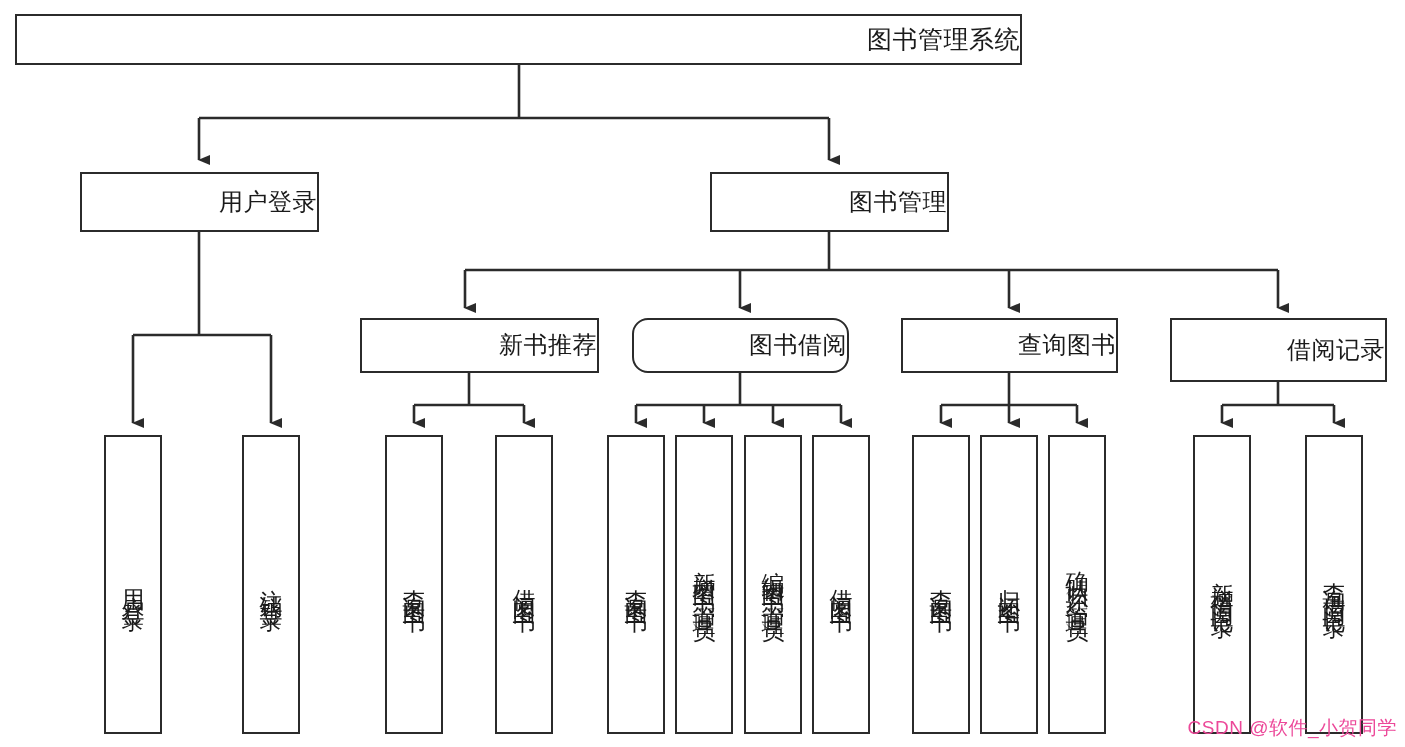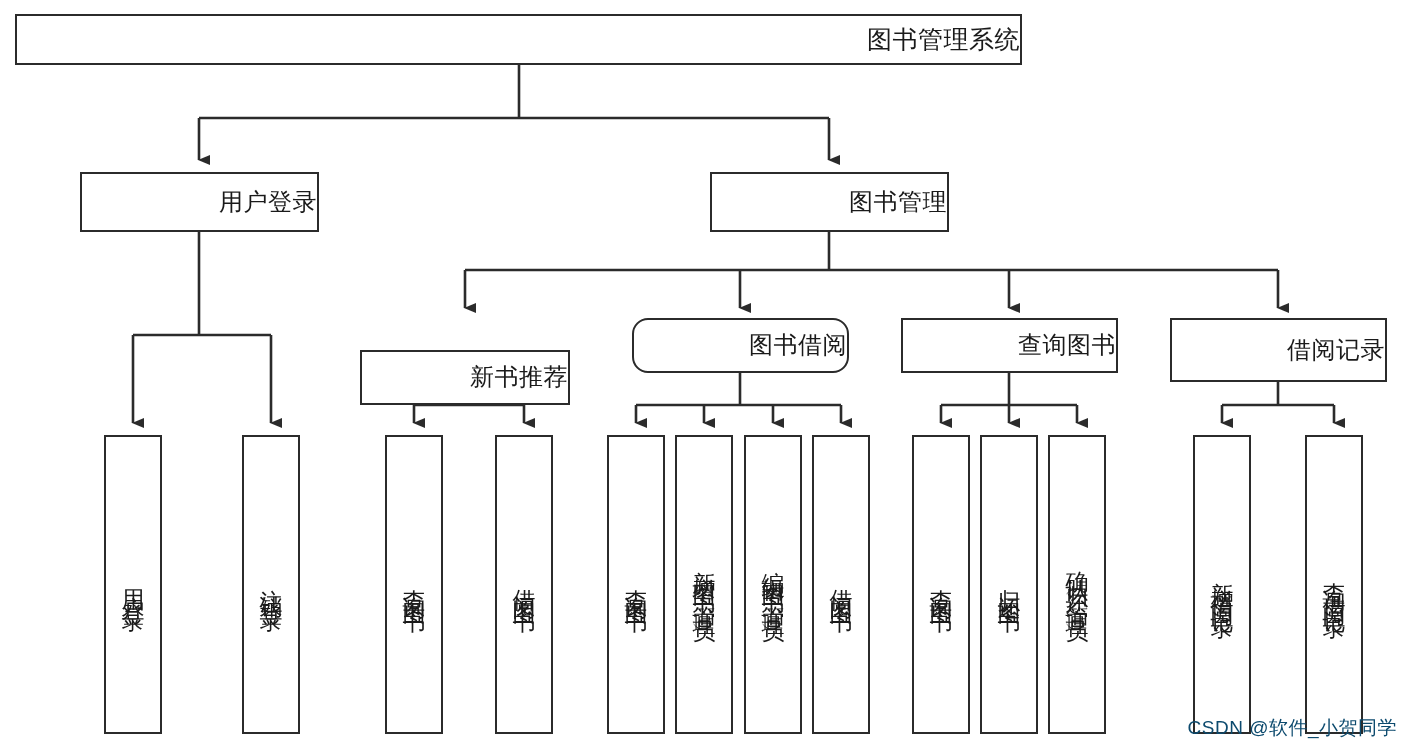--- a/index.html
+++ b/index.html
@@ -60,21 +60,21 @@
     width: 1405px;
     height: 747px;
     pointer-events: none;
   }
   
   #watermark {
     position: absolute;
     right: 8px;
     bottom: 6px;
     font-size: 19px;
-    color: #0c4a6e;
+    color: #ec4899;
     white-space: nowrap;
     letter-spacing: 0.5px;
   }
 </style>
 </head>
 <body>
 
 <div id="canvas">
 
   <svg id="wires" viewBox="0 0 1405 747" xmlns="http://www.w3.org/2000/svg">
@@ -134,21 +134,21 @@
   </div>
 
   <div class="node branch" style="left:80px; top:172px; width:239px; height:60px;">
     <span class="label">用户登录</span>
   </div>
 
   <div class="node branch" style="left:710px; top:172px; width:239px; height:60px;">
     <span class="label">图书管理</span>
   </div>
 
-  <div class="node branch" style="left:360px; top:318px; width:210px; height:55px;margin-top:32px;">
+  <div class="node branch" style="left:360px; top:318px; width:239px; height:55px;">
     <span class="label">新书推荐</span>
   </div>
 
   <div class="node branch" style="left:632px; top:318px; width:217px; height:55px;border-radius:16px;">
     <span class="label">图书借阅</span>
   </div>
 
   <div class="node branch" style="left:901px; top:318px; width:217px; height:55px;">
     <span class="label">查询图书</span>
   </div>

